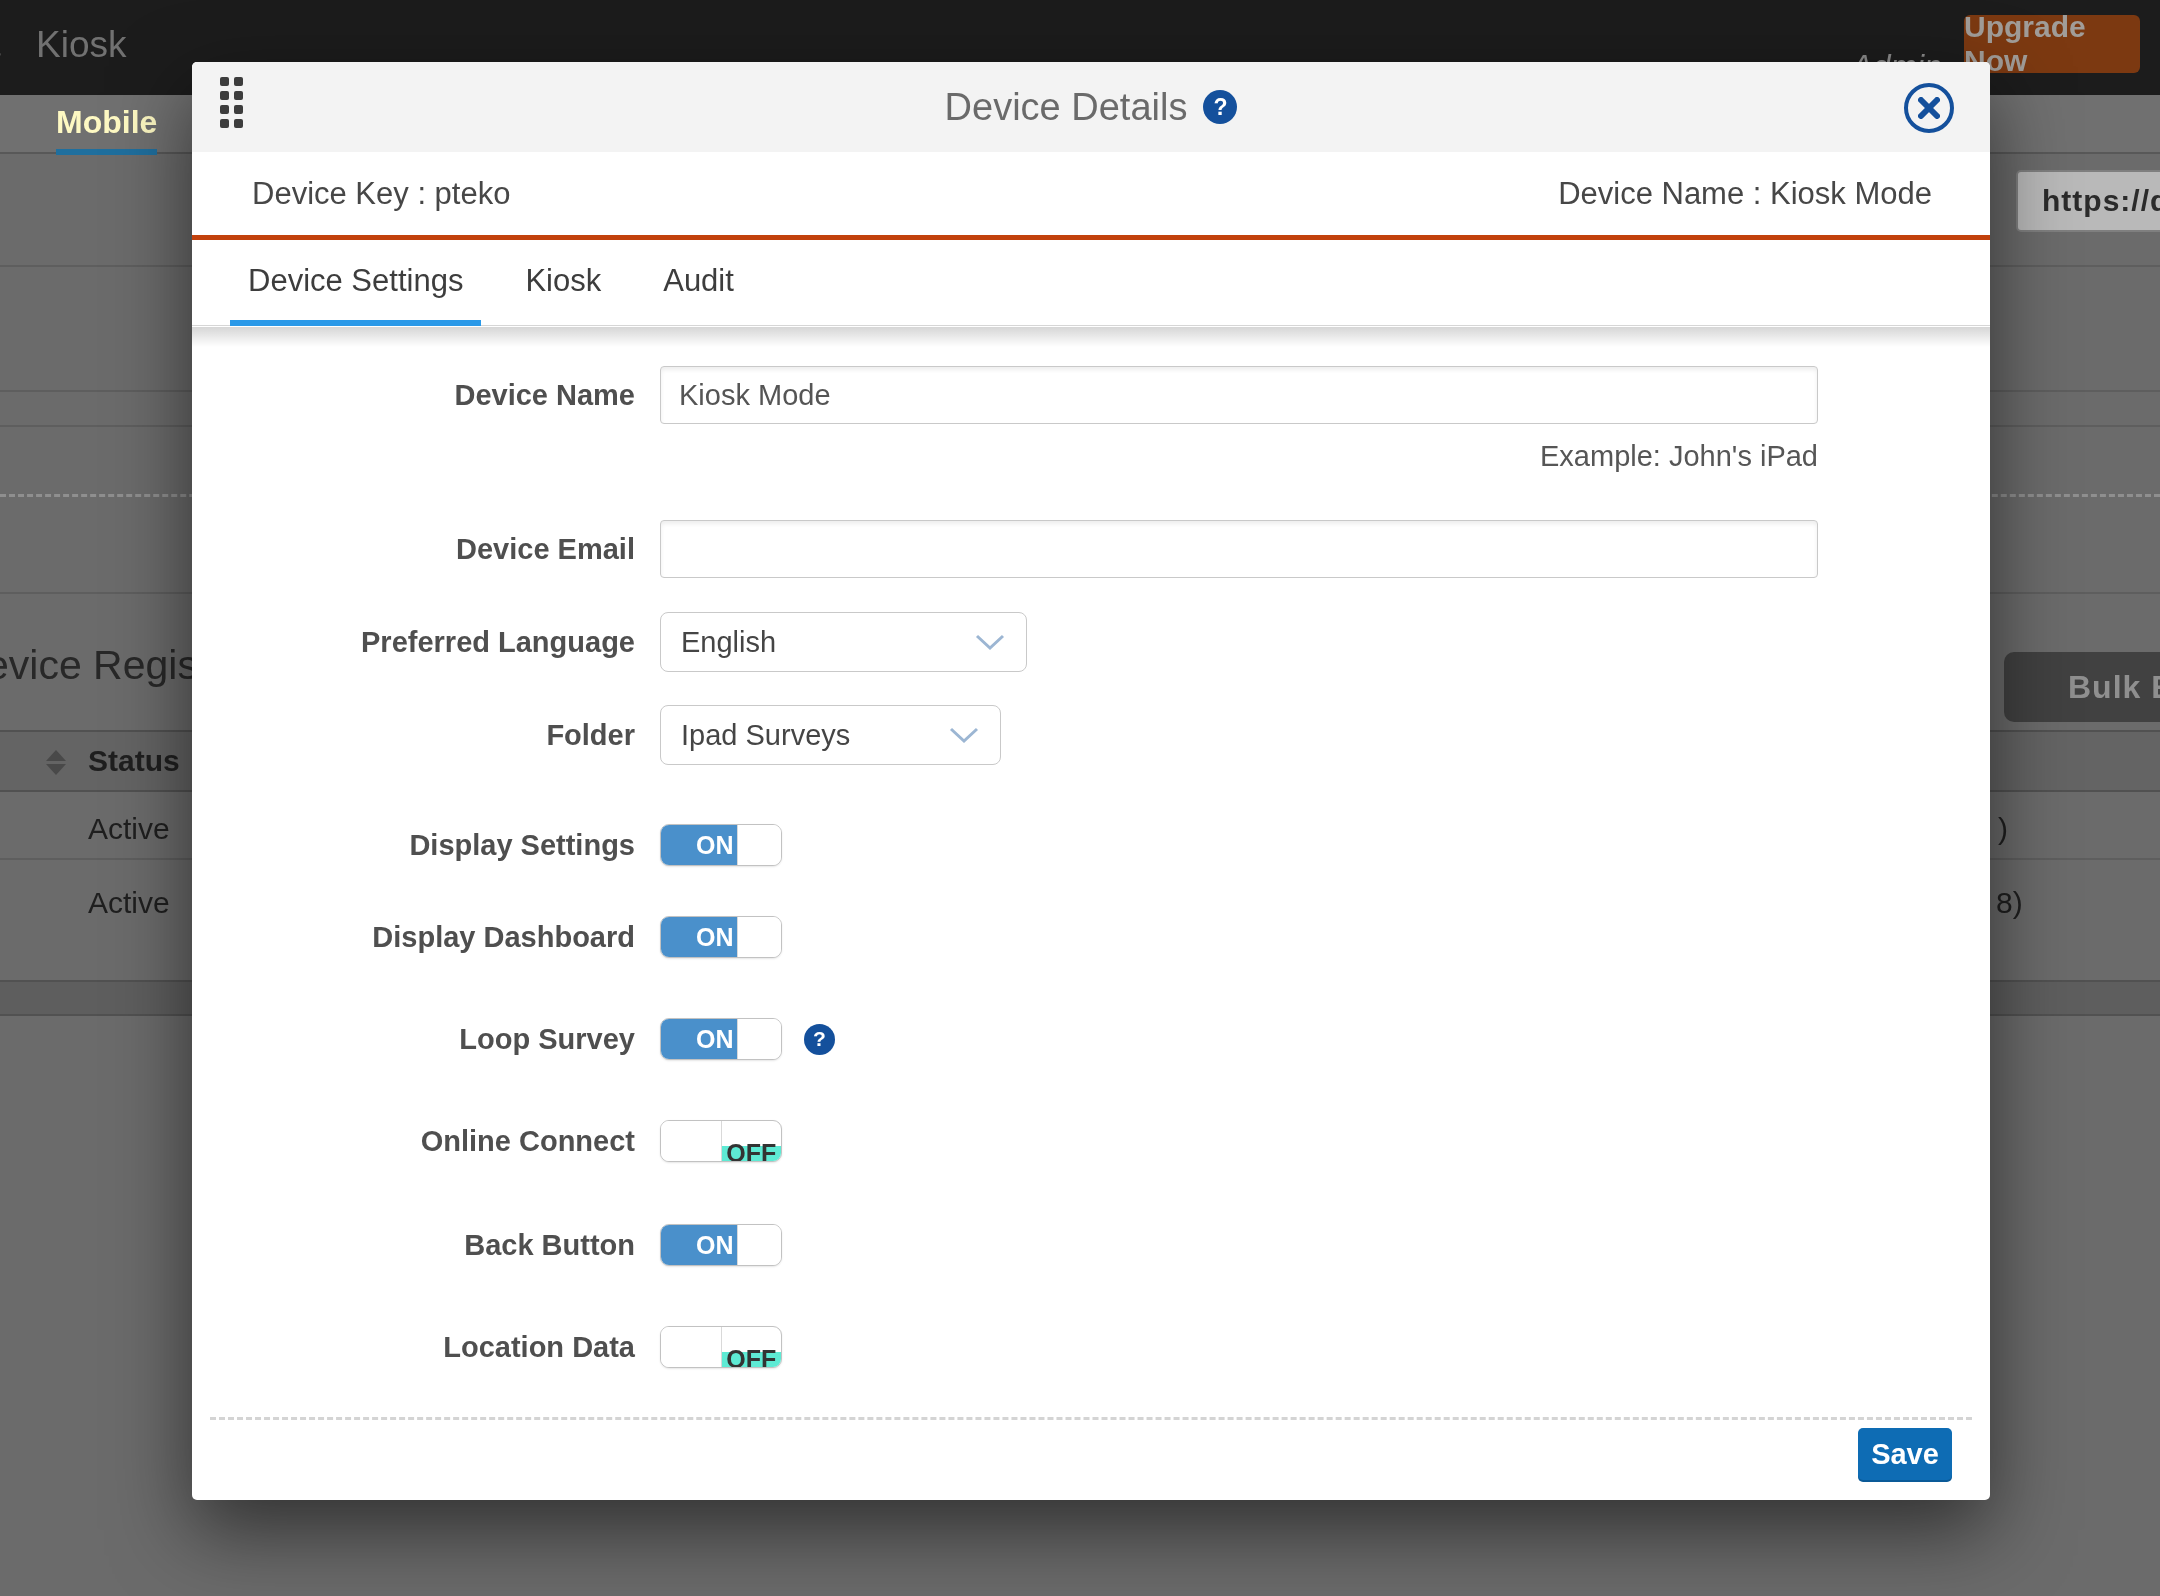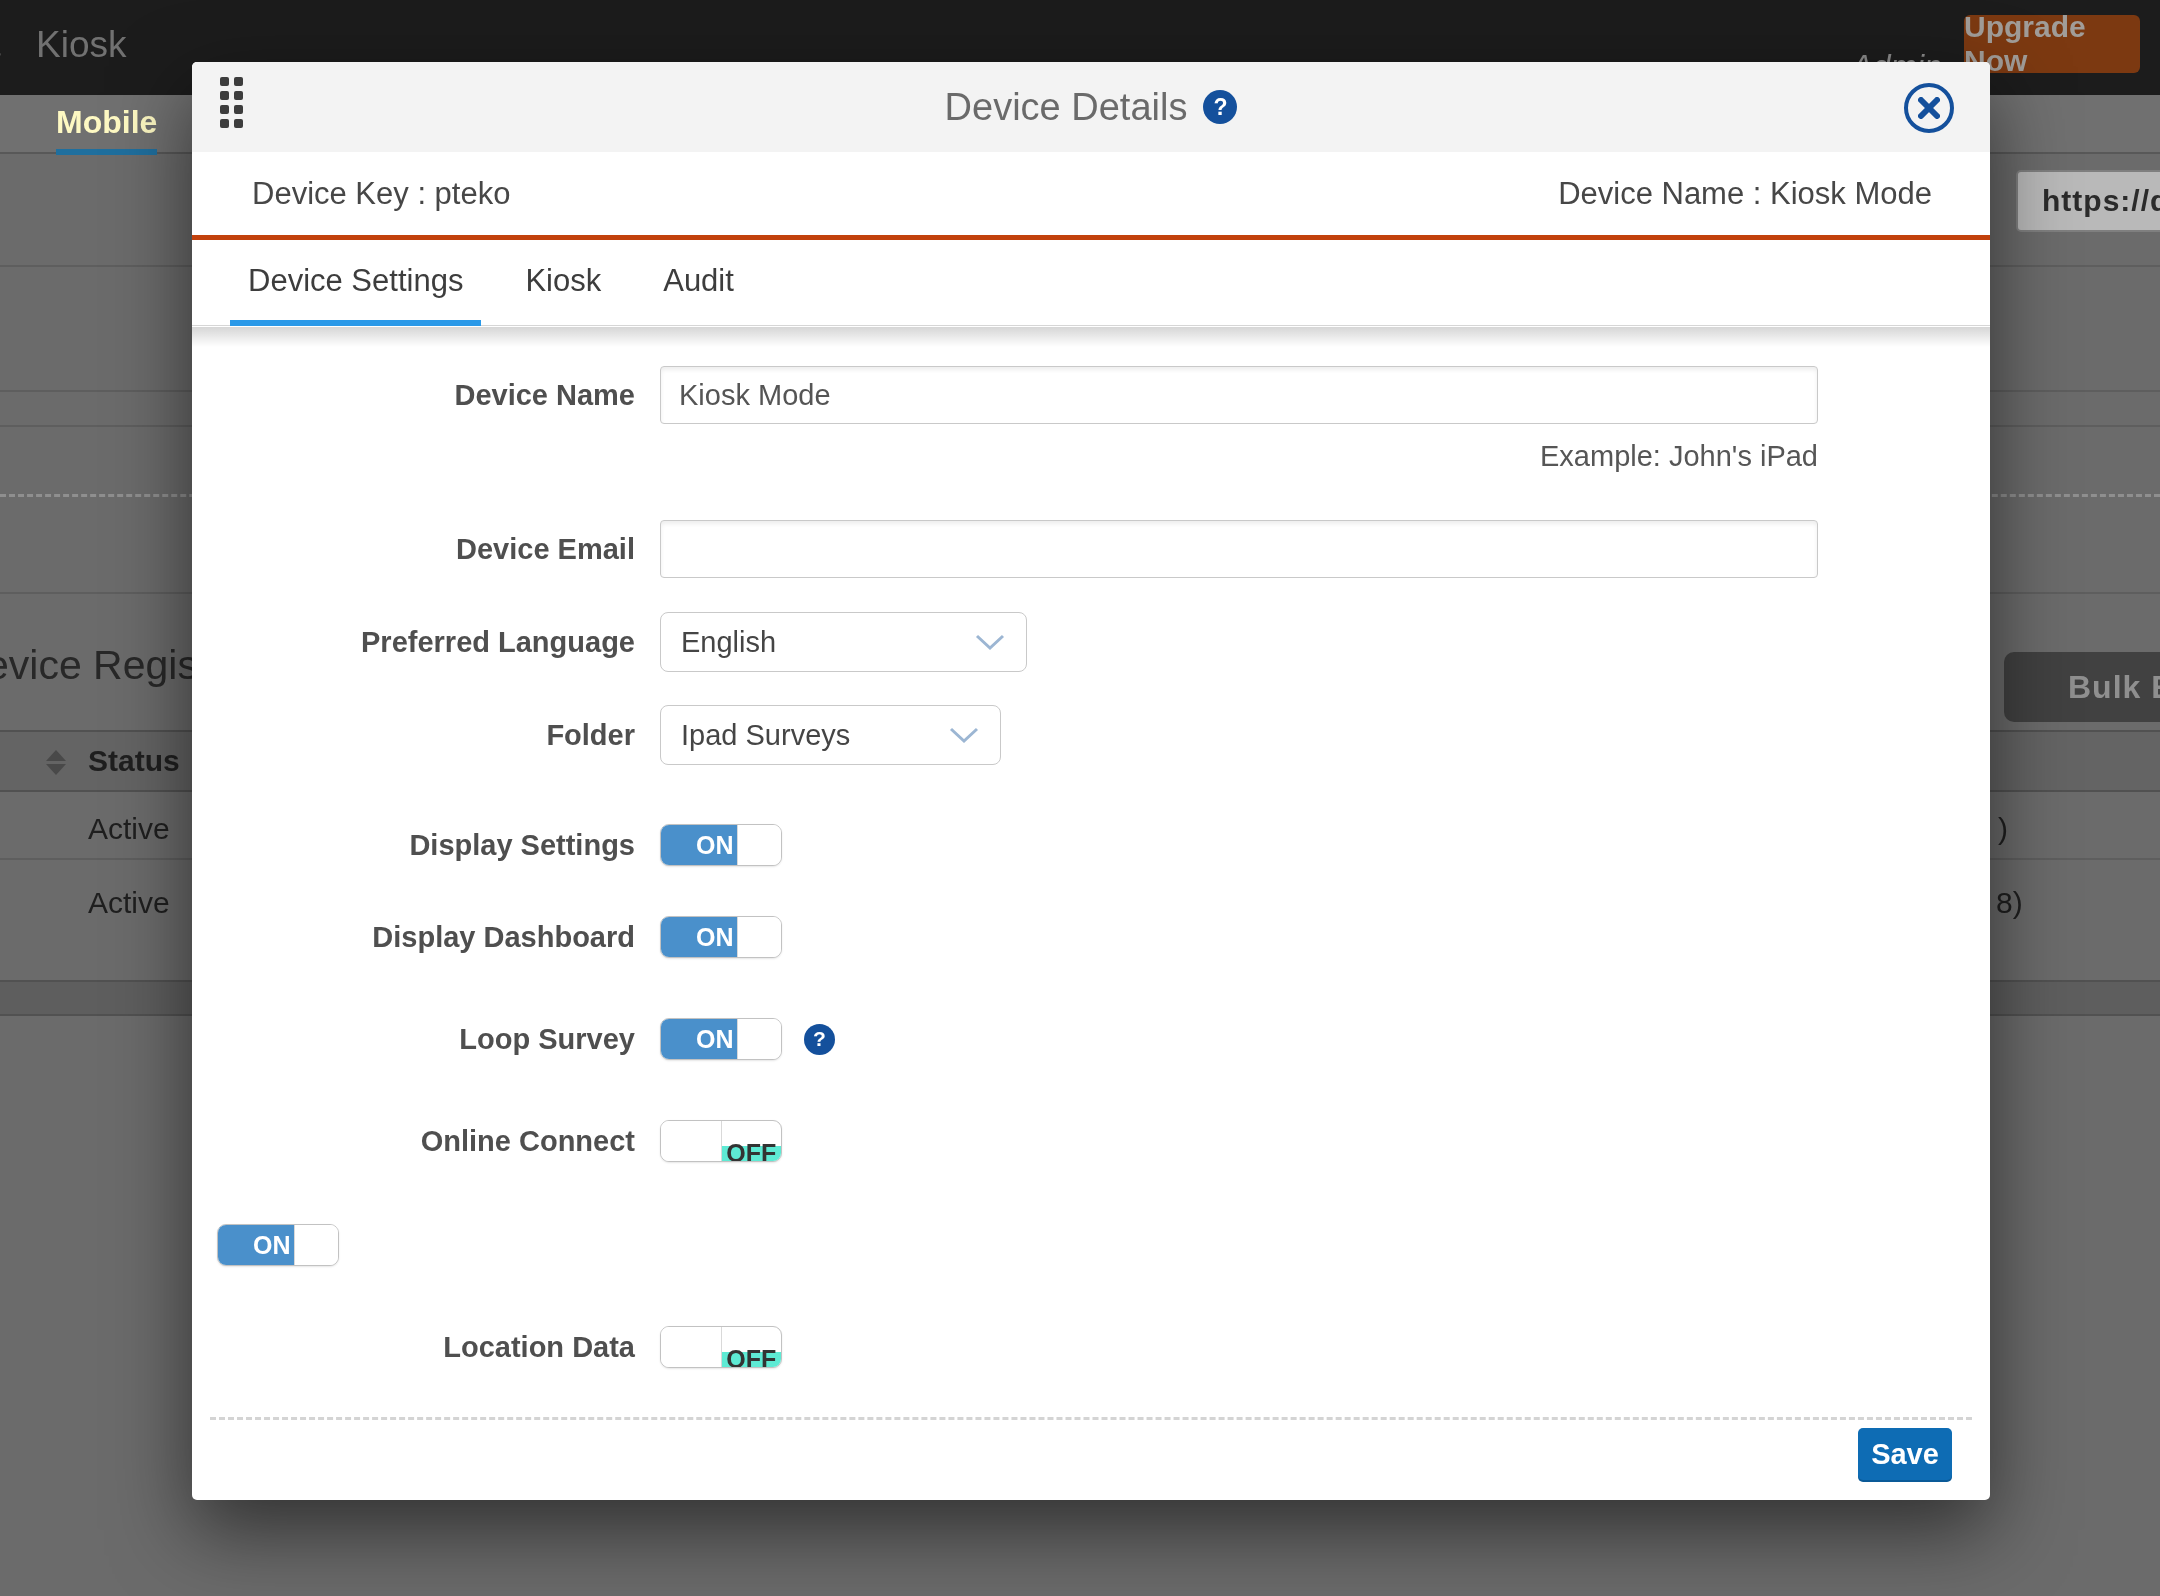--- a/index.html
+++ b/index.html
@@ -243,20 +243,21 @@
       <div class="flabel">Online Connect</div>
       <div class="fctrl">
         <div class="toggle off">
           <div class="tseg left"></div>
             <div class="tseg right">OFF</div>
         </div>
       </div>
     </div>
 
     <div class="frow" style="top:1162px;height:42px;">
+      <div class="flabel">Back Button</div>
       <div class="fctrl">
         <div class="toggle on">
           <div class="tseg left">ON</div>
             <div class="tseg right"></div>
         </div>
       </div>
     </div>
 
     <div class="frow" style="top:1264px;height:42px;">
       <div class="flabel">Location Data</div>

